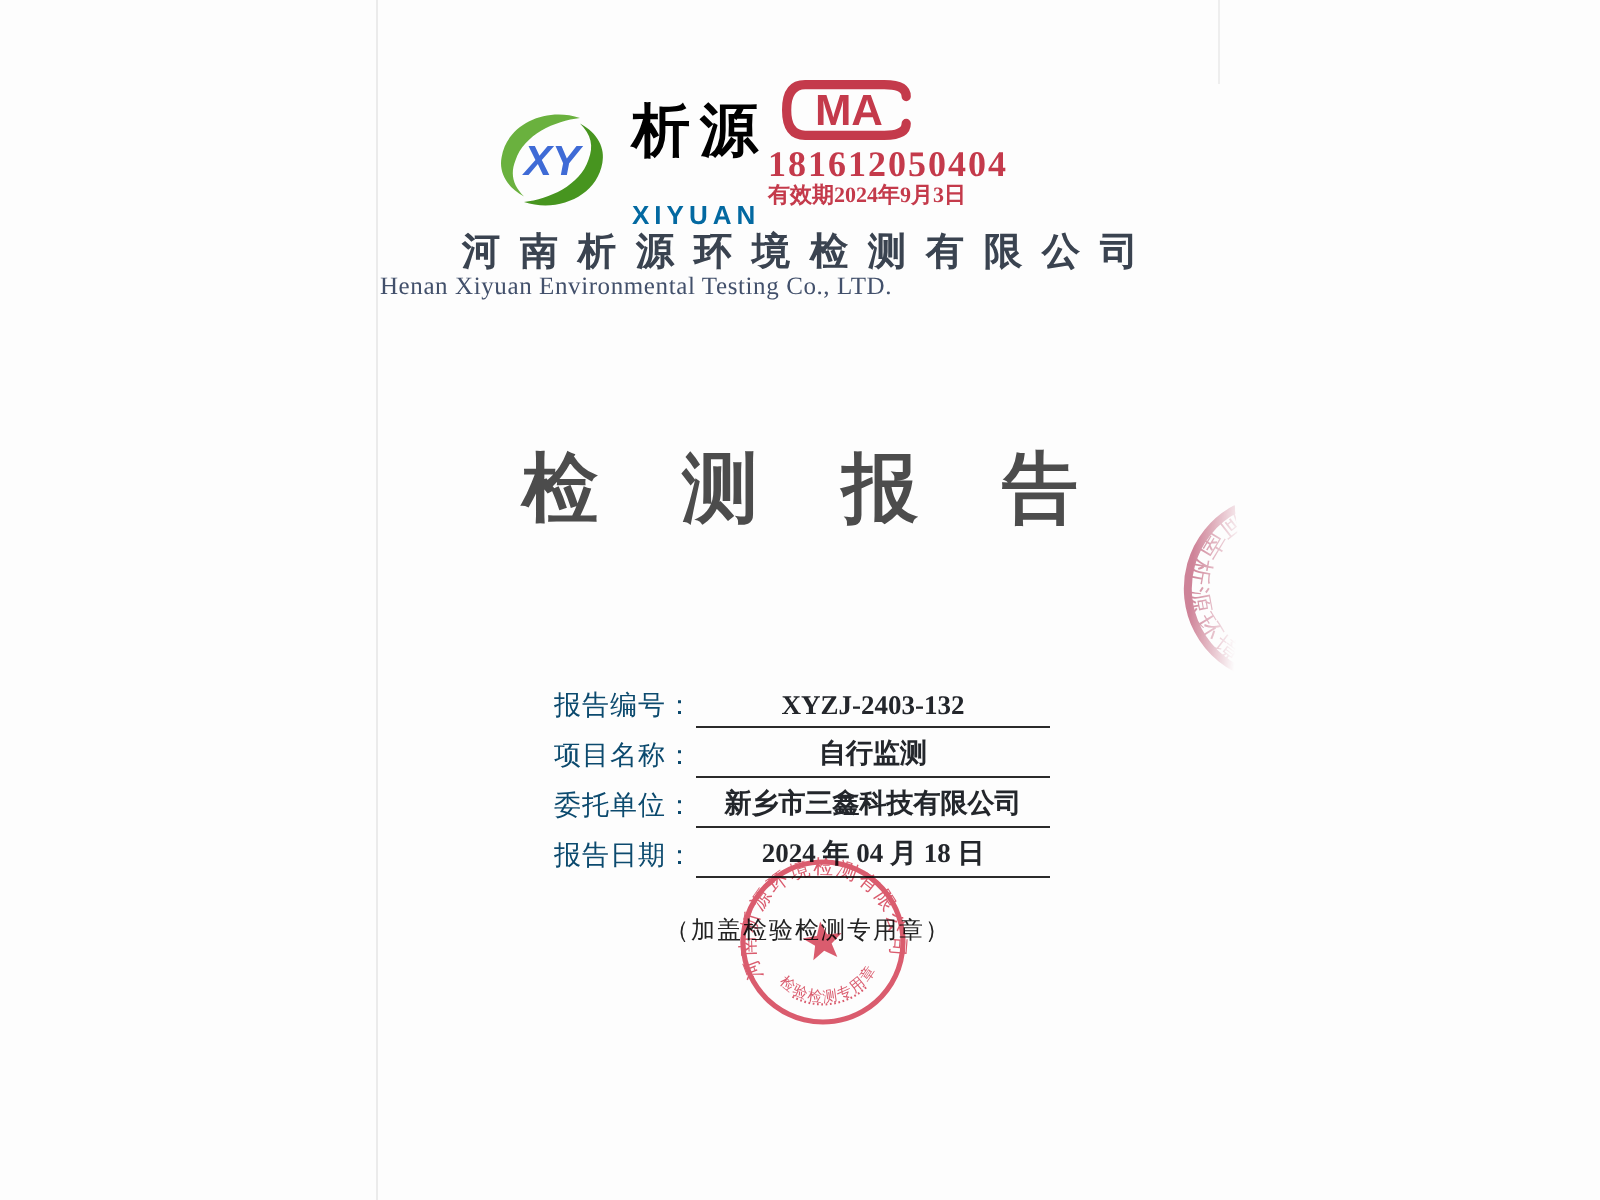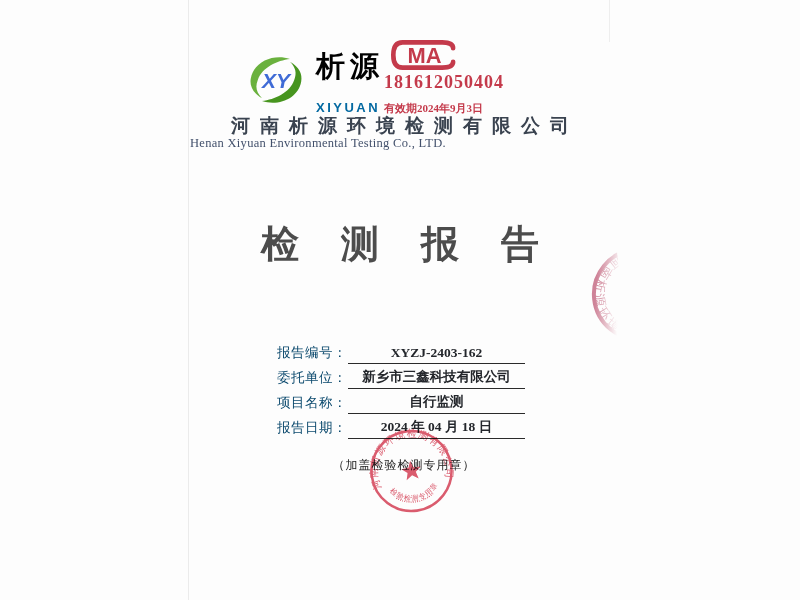--- a/index.html
+++ b/index.html
@@ -16,21 +16,21 @@
   
   .logo-wrap{position:absolute;left:240px;top:52px;width:150px;height:58px;display:flex;align-items:flex-start;}
   .logo-mark{width:72px;height:56px;}
   .logo-texts{margin-left:4px;line-height:1;}
   .logo-cn{font-size:29px;font-weight:bold;letter-spacing:5px;color:#000000;font-family:"Liberation Sans","DejaVu Sans",sans-serif;}
   .logo-en{font-size:13px;font-weight:bold;letter-spacing:2.5px;color:#0369a1;margin-top:20px;font-family:"Liberation Sans","DejaVu Sans",sans-serif;}
 
   .cma-wrap{position:absolute;left:384px;top:39px;width:110px;text-align:left;color:#c43a4b;line-height:1;}
   .cma-mark{width:86px;height:32px;display:block;}
   .cma-number{font-size:18px;font-weight:bold;letter-spacing:1px;margin-top:2px;font-family:"Liberation Serif","DejaVu Serif",serif;}
-  .cma-validity{font-size:11px;font-weight:bold;margin-top:12px;}
+  .cma-validity{font-size:11px;font-weight:bold;margin-top:2px;}
 
   
   .company-cn{position:absolute;left:0;top:113px;width:800px;text-align:center;
     font-size:19px;font-weight:bold;letter-spacing:10px;text-indent:10px;color:#3a4350;}
   .company-en{position:absolute;left:0;top:136px;width:636px;text-align:center;
     font-size:12.5px;color:#42506b;letter-spacing:.3px;}
 
   
   .report-title{position:absolute;left:0;top:219px;width:800px;text-align:center;
     font-size:38px;font-weight:bold;letter-spacing:42px;text-indent:42px;color:#4c4c4c;}
@@ -80,29 +80,29 @@
 </div>
 
 <div class="company-cn">河南析源环境检测有限公司</div>
 <div class="company-en">Henan Xiyuan Environmental Testing Co., LTD.</div>
 
 <div class="report-title">检测报告</div>
 
 <div class="fields">
   <div class="field-row">
     <div class="field-label">报告编号：</div>
-    <div class="field-value">XYZJ-2403-162</div>
+    <div class="field-value">XYZJ-2403-132</div>
+  </div>
+  <div class="field-row">
+    <div class="field-label">项目名称：</div>
+    <div class="field-value">自行监测</div>
   </div>
   <div class="field-row">
     <div class="field-label">委托单位：</div>
     <div class="field-value">新乡市三鑫科技有限公司</div>
-  </div>
-  <div class="field-row">
-    <div class="field-label">项目名称：</div>
-    <div class="field-value">自行监测</div>
   </div>
   <div class="field-row">
     <div class="field-label">报告日期：</div>
     <div class="field-value">2024 年 04 月 18 日</div>
   </div>
 </div>
 
 <div class="seal-note">（加盖检验检测专用章）</div>
 
 <svg class="stamp" viewBox="0 0 200 200">

